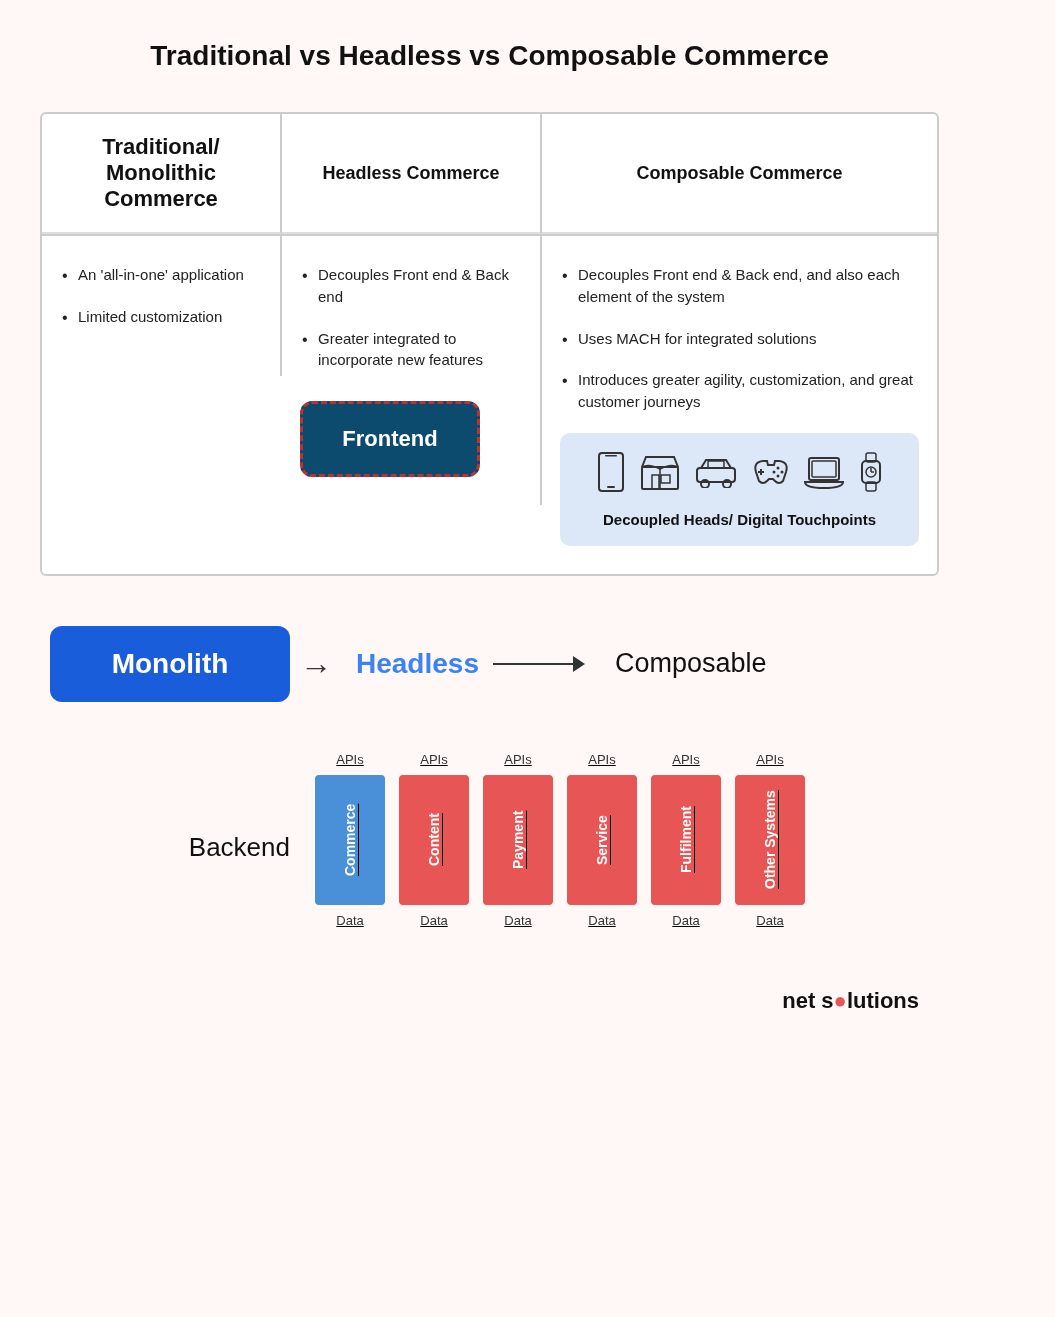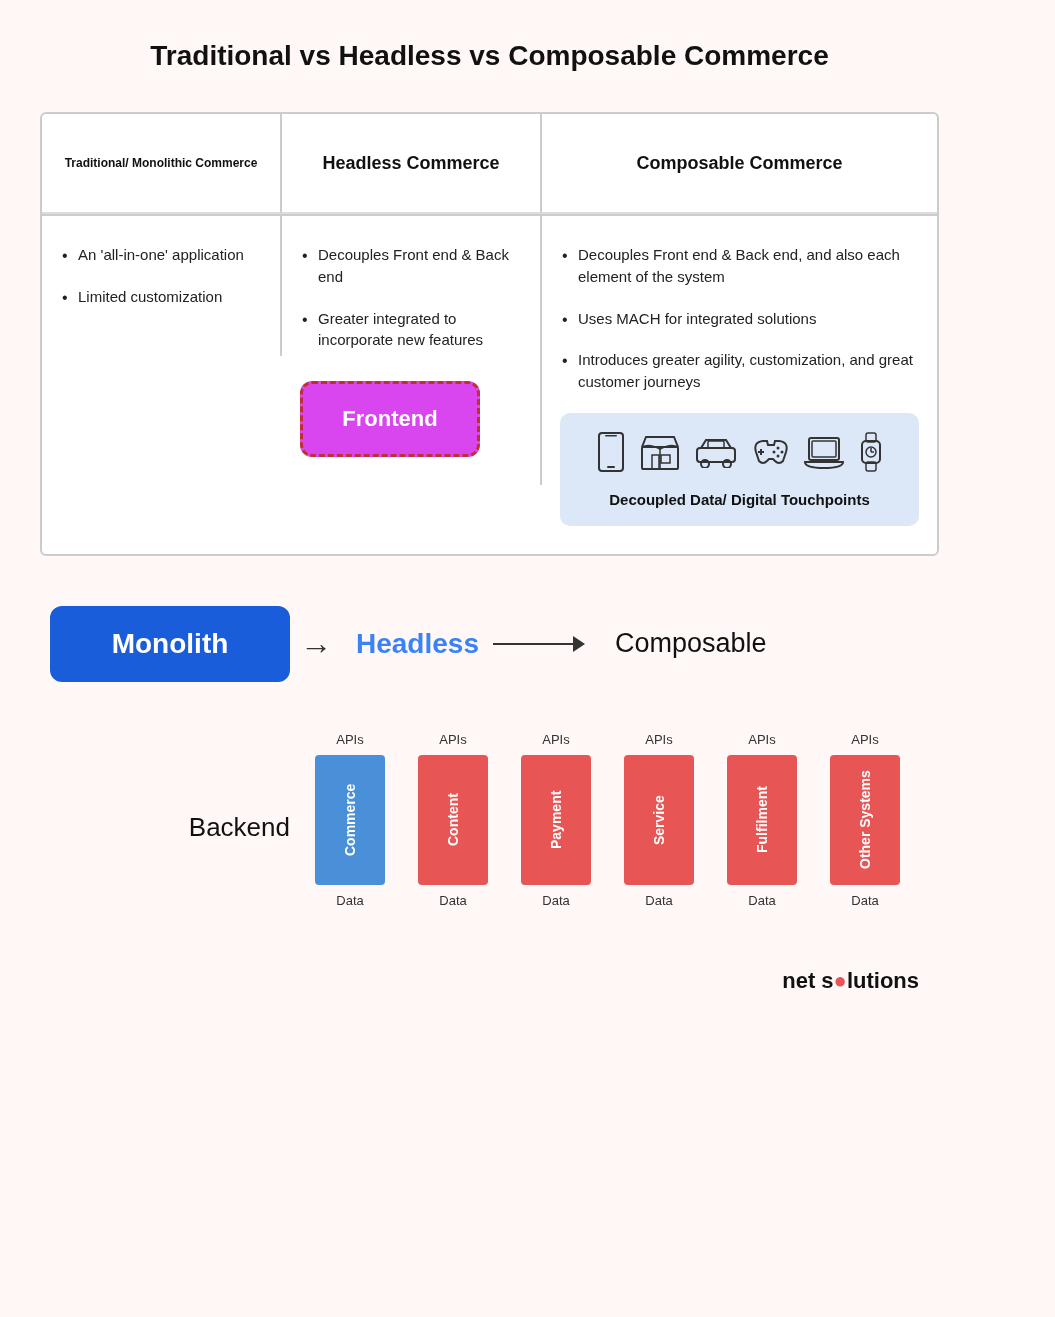--- a/index.html
+++ b/index.html
@@ -62,21 +62,21 @@
       content: '•';
       position: absolute;
       left: 2px;
       top: 0;
       font-size: 16px;
       color: #222;
     }
 
     
     .frontend-box {
-      background: #d946ef;
+      background: #0c4a6e;
       border: 3px dashed #c03030;
       border-radius: 12px;
       color: #fff;
       font-size: 22px;
       font-weight: 800;
       text-align: center;
       padding: 22px 10px;
       margin-top: 10px;
       width: 180px;
     }
@@ -169,22 +169,23 @@
     }
 
     .backend-label {
       font-size: 26px;
       color: #111;
       font-weight: 400;
     }
 
     .backend-columns {
       display: flex;
-      gap: 23px;
+      gap: 4px;
       flex: 1;
+      text-decoration: underline;
     }
 
     .api-column {
       display: flex;
       flex-direction: column;
       align-items: center;
       gap: 8px;
       width: 80px;
     }
 
@@ -241,21 +242,21 @@
 </head>
 <body>
 
 <div class="page-wrapper">
 
   <h1 class="page-title">Traditional vs Headless vs Composable Commerce</h1>
 
   <div style="border:2px solid #ccc; border-radius:6px; background:#fff; margin-bottom:50px; overflow:hidden;">
 
     <div style="display:grid; grid-template-columns:240px 260px 1fr; border-bottom:2px solid #ccc;">
-      <div class="col-header" style="border-right:2px solid #ccc; font-size:12px; font-weight:800; padding:20px 18px; text-align:center; display:flex; align-items:center; justify-content:center; min-height:100px;">
+      <div class="col-header" style="border-right:2px solid #ccc; font-size:22px; font-weight:800; padding:20px 18px; text-align:center; display:flex; align-items:center; justify-content:center; min-height:100px;">
         <span>Traditional/ Monolithic Commerce</span>
       </div>
       <div class="col-header" style="border-right:2px solid #ccc; font-size:18px; font-weight:800; padding:20px 18px; text-align:center; display:flex; align-items:center; justify-content:center; min-height:100px;">
         <span>Headless Commerce</span>
       </div>
       <div class="col-header" style="font-size:18px; font-weight:800; padding:20px 10px; text-align:center; display:flex; align-items:center; justify-content:center; min-height:100px;">
         <span>Composable Commerce</span>
       </div>
     </div>
 
@@ -344,21 +345,21 @@
               <svg width="28" height="42" viewBox="0 0 28 42" fill="none" xmlns="http://www.w3.org/2000/svg">
                 <rect x="5" y="10" width="18" height="22" rx="4" stroke="#333" stroke-width="2" fill="none"></rect>
                 <rect x="9" y="2" width="10" height="9" rx="2" stroke="#333" stroke-width="1.5" fill="none"></rect>
                 <rect x="9" y="31" width="10" height="9" rx="2" stroke="#333" stroke-width="1.5" fill="none"></rect>
                 <circle cx="14" cy="21" r="5" stroke="#333" stroke-width="1.5" fill="none"></circle>
                 <line x1="14" y1="17" x2="14" y2="21" stroke="#333" stroke-width="1.5"></line>
                 <line x1="14" y1="21" x2="17" y2="21" stroke="#333" stroke-width="1.5"></line>
               </svg>
             </span>
           </div>
-          <div class="decoupled-label">Decoupled Data/ Digital Touchpoints</div>
+          <div class="decoupled-label">Decoupled Heads/ Digital Touchpoints</div>
         </div>
       </div>
 
     </div>
   </div>
 
   <div class="monolith-row">
     <div class="monolith-box">
       <span>Monolith</span>
     </div>

